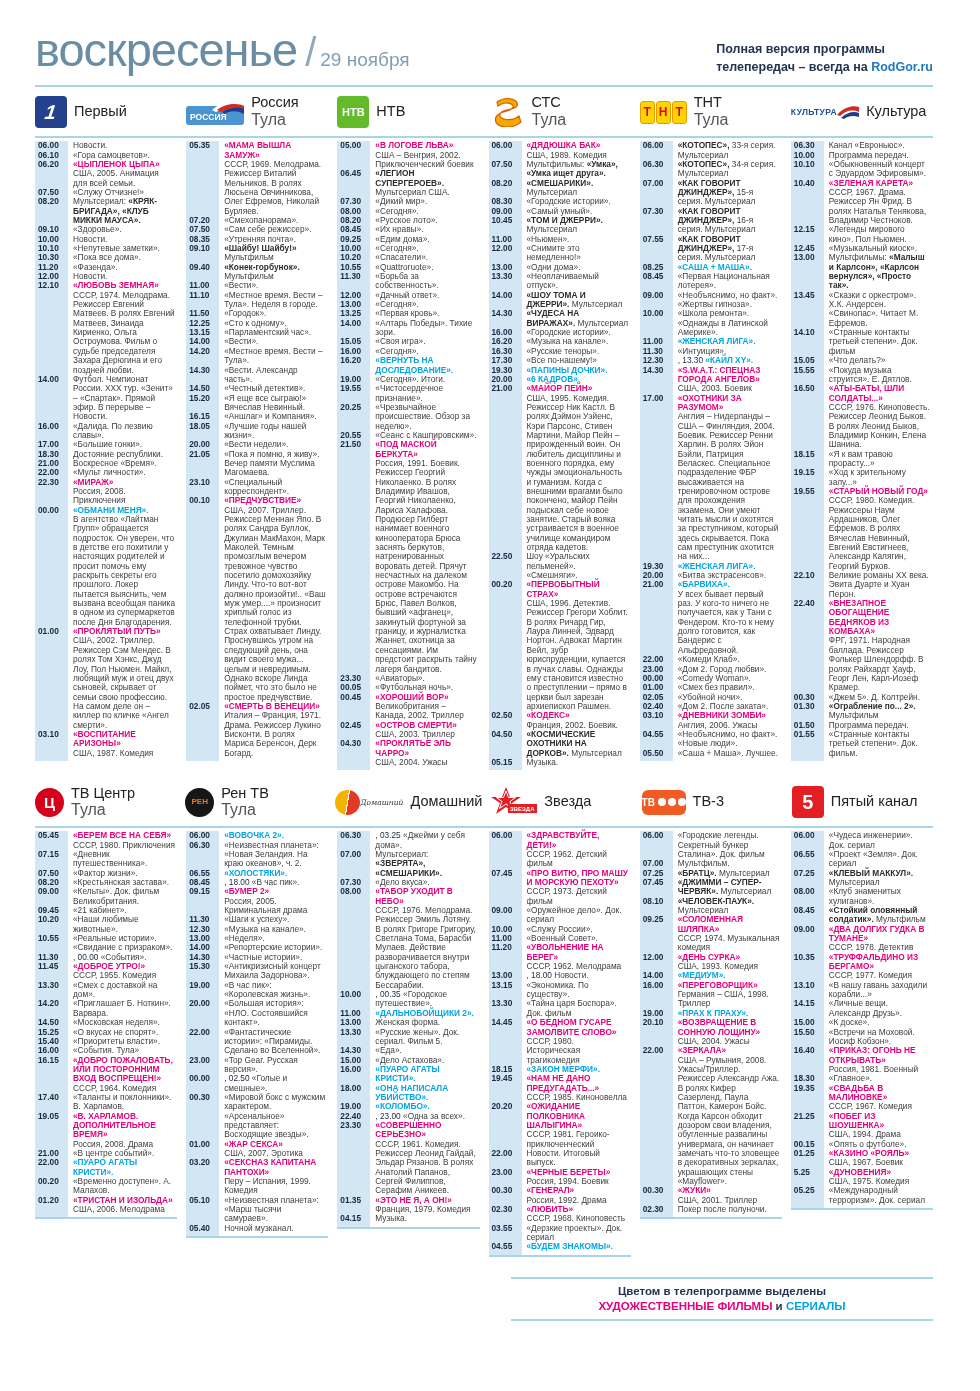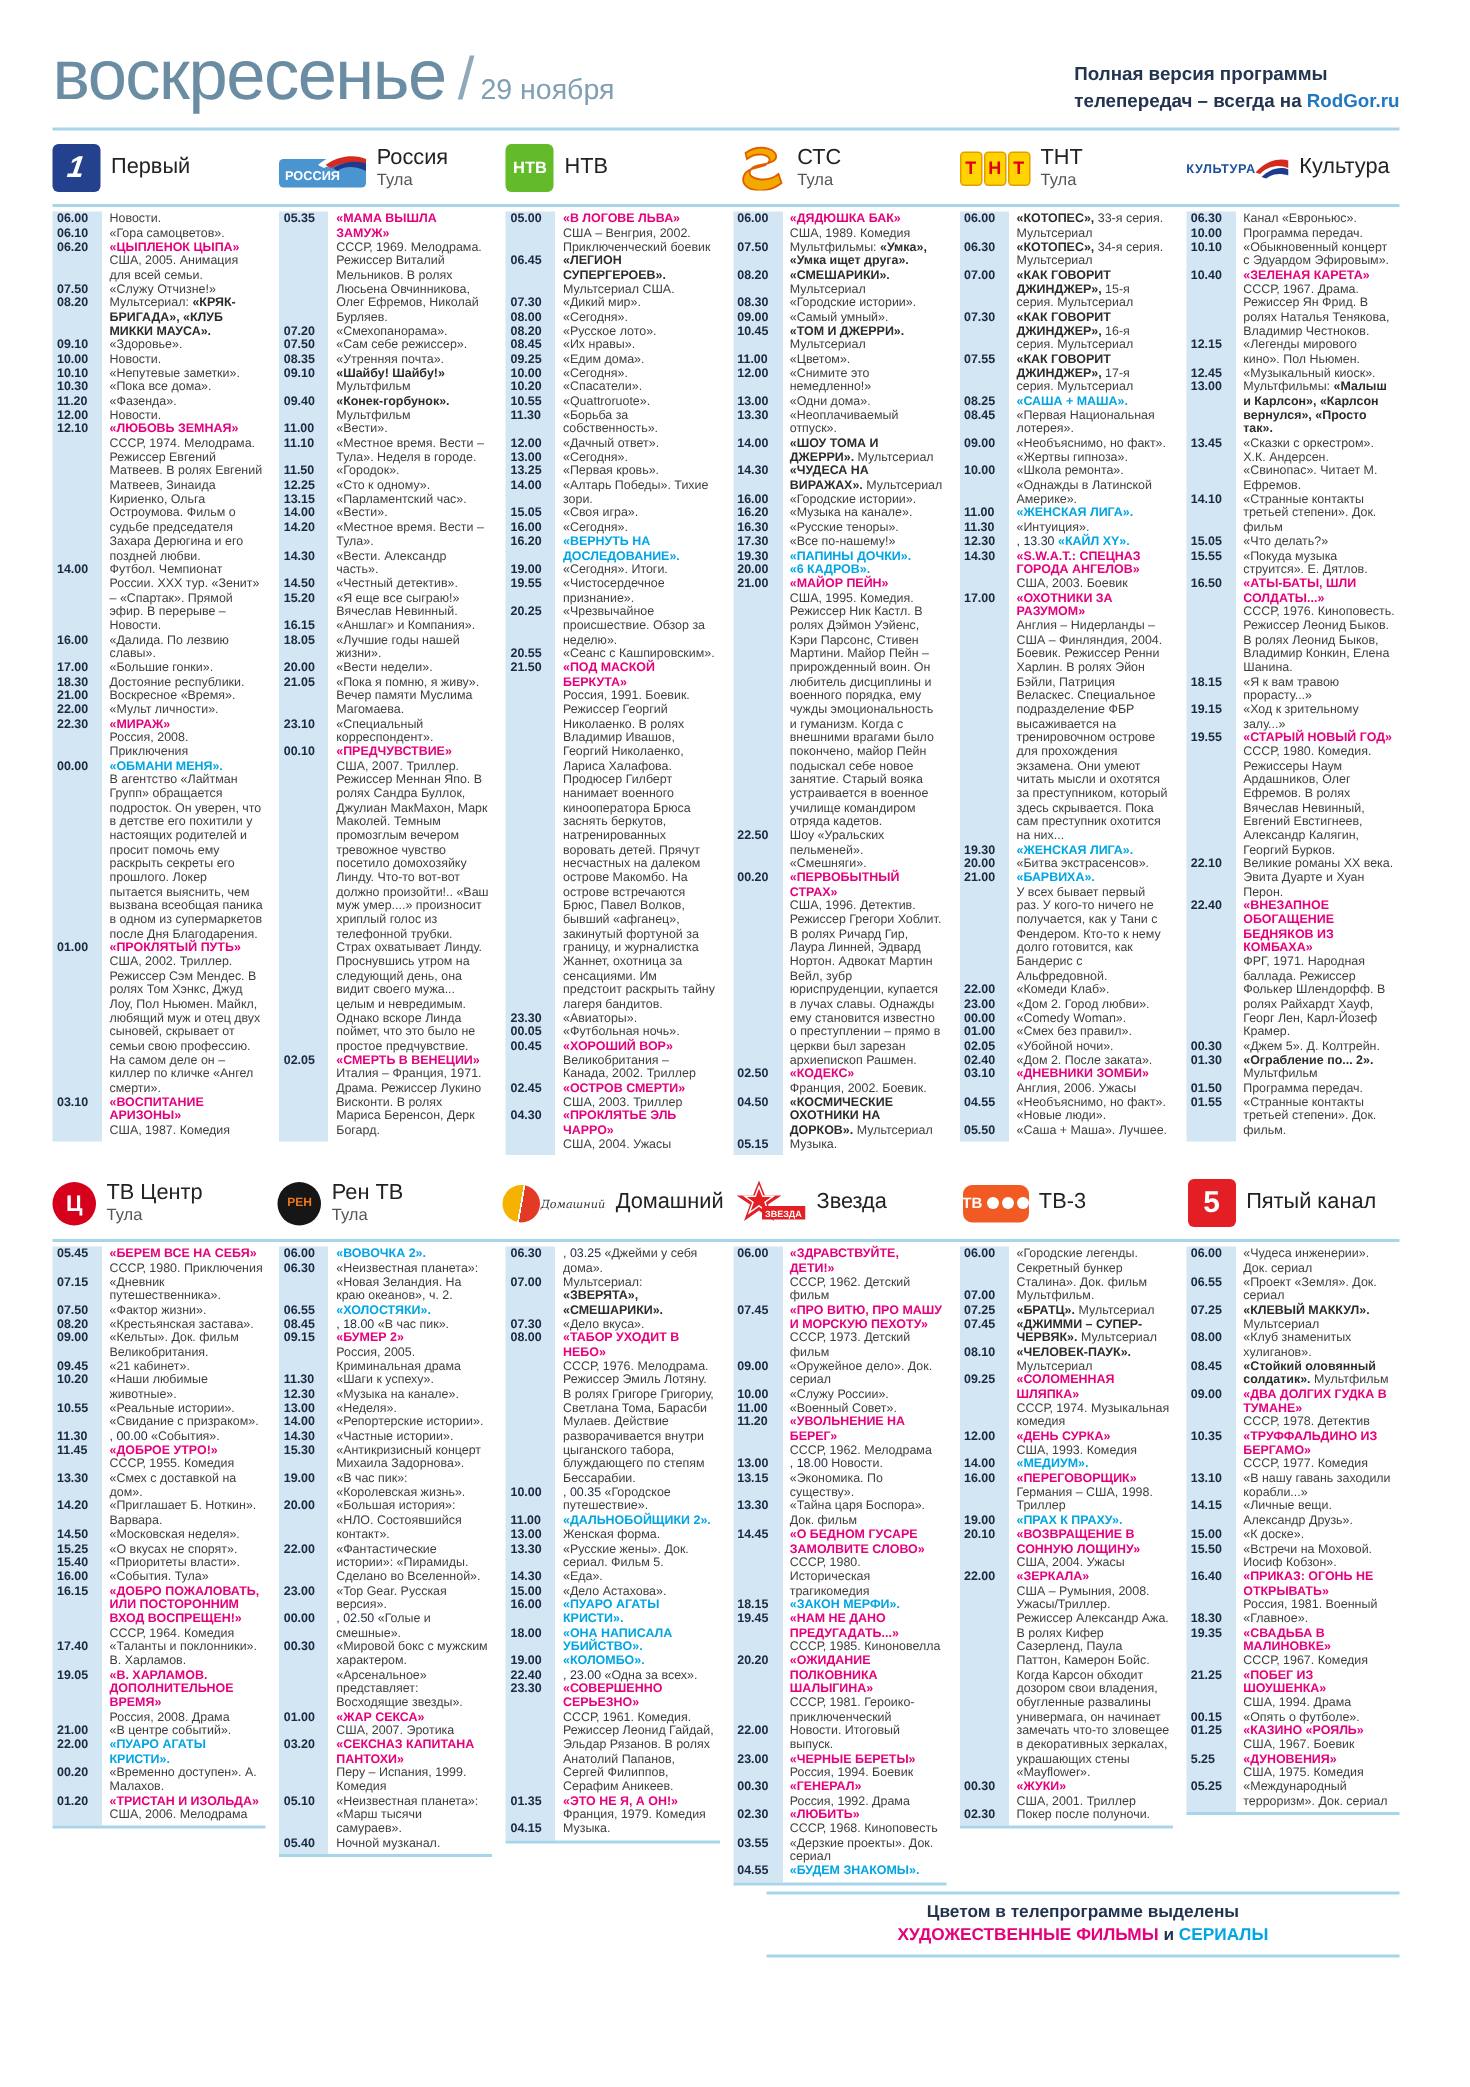--- a/index.html
+++ b/index.html
@@ -14,21 +14,21 @@
   .promo{margin-top:14px;font-size:12.5px;font-weight:bold;color:#22344f;line-height:1.45;text-align:left}
   .promo .link{color:#1f78c0}
   .hrule{height:2px;background:#a9d5ea;border:0;margin:0}
   .masthead-rule{margin-top:9px}
   
   .grid6{display:grid;grid-template-columns:repeat(6,1fr);column-gap:9px}
   .chanrow{padding:7px 0 6px;align-items:center}
   .chan{display:flex;align-items:center;gap:7px;min-height:36px}
   .chan-names{line-height:1.1}
   .chan-name{font-size:14.5px;color:#222}
-  .chan-city{font-size:11px;color:#555}
+  .chan-city{font-size:16px;color:#555}
   
   .logo{display:inline-flex;align-items:center;justify-content:center;flex:none}
   .logo-square{width:32px;height:32px;border-radius:4px}
   .logo-square span{font-weight:bold;line-height:1}
   .logo-circle{width:29px;height:29px;border-radius:50%}
   .logo-circle span{font-weight:bold;line-height:1}
   .logo-tnt{gap:1px}
   .logo-tnt i{font-style:normal;display:inline-flex;align-items:center;justify-content:center;width:13px;height:21px;background:#ffd400;border:1px solid #e89b00;border-radius:3px;color:#e3001b;font-weight:bold;font-size:12px}
   .logo-tv3{width:44px;height:25px;background:#f15a22;border-radius:6px;gap:2px}
   .logo-tv3 b{color:#fff;font-size:10px;margin-right:1px}
@@ -44,21 +44,21 @@
   .prog .time{flex:0 0 33px;box-sizing:border-box;padding:0 1px 0 3px;font-weight:bold;color:#1c2742}
   .prog .txt{flex:1;padding:0 2px 0 5px;color:#3e3e3e}
   .run-n{color:#3e3e3e}
   .run-t{color:#1c2742;font-weight:normal}
   .run-b,.run-B{color:#2c2c2c;font-weight:bold}
   .run-f,.run-F{color:#e5007d;font-weight:bold}
   .run-s,.run-S{color:#00a5e3;font-weight:bold}
   .run-B,.run-F,.run-S{display:block}
   .section-2{margin-top:7px}
   
-  .footer{width:47%;margin-left:auto;margin-top:4px;text-align:center}
+  .footer{width:47%;margin-left:auto;margin-top:20px;text-align:center}
   .footer .f1{font-size:11.5px;font-weight:bold;color:#22344f;margin:6px 0 3px}
   .footer .f2{font-size:11.5px;font-weight:bold;margin-bottom:7px}
   .footer .films{color:#e5007d}
   .footer .and{color:#22344f}
   .footer .serials{color:#00a5e3}
 </style>
 </head>
 <body>
 
 <div class="page">
@@ -464,21 +464,21 @@
             <div class="prog">
               <div class="time">09.00</div>
               <div class="txt"><span class="run-n">«Самый умный».</span> </div>
             </div>
             <div class="prog">
               <div class="time">10.45</div>
               <div class="txt"><span class="run-b">«ТОМ И ДЖЕРРИ».</span> <span class="run-n">Мультсериал</span> </div>
             </div>
             <div class="prog">
               <div class="time">11.00</div>
-              <div class="txt"><span class="run-n">«Цветом».</span> </div>
+              <div class="txt"><span class="run-n">«Ньюмен».</span> </div>
             </div>
             <div class="prog">
               <div class="time">12.00</div>
               <div class="txt"><span class="run-n">«Снимите это немедленно!»</span> </div>
             </div>
             <div class="prog">
               <div class="time">13.00</div>
               <div class="txt"><span class="run-n">«Одни дома».</span> </div>
             </div>
             <div class="prog">

